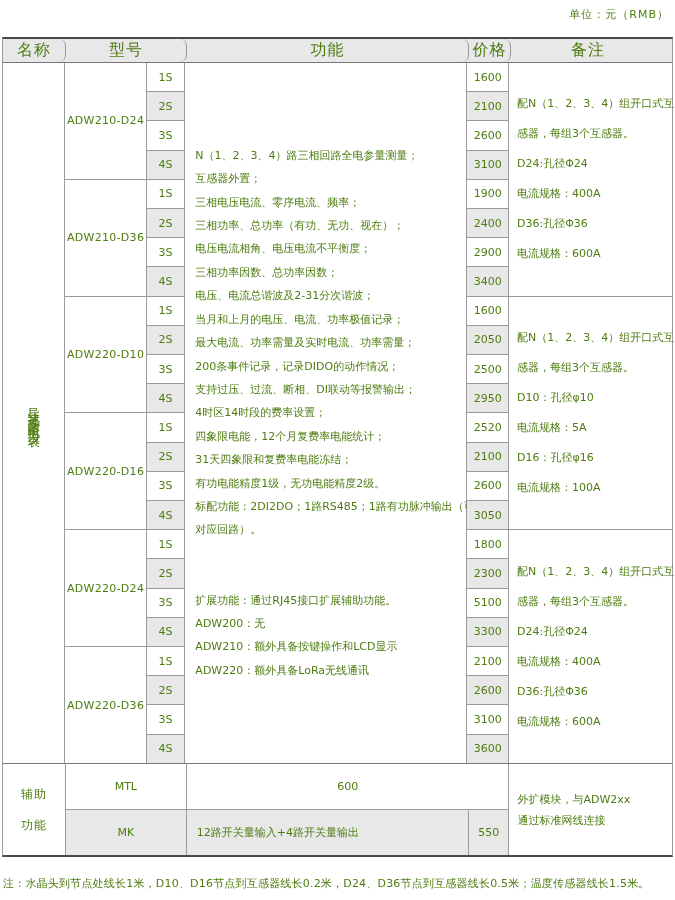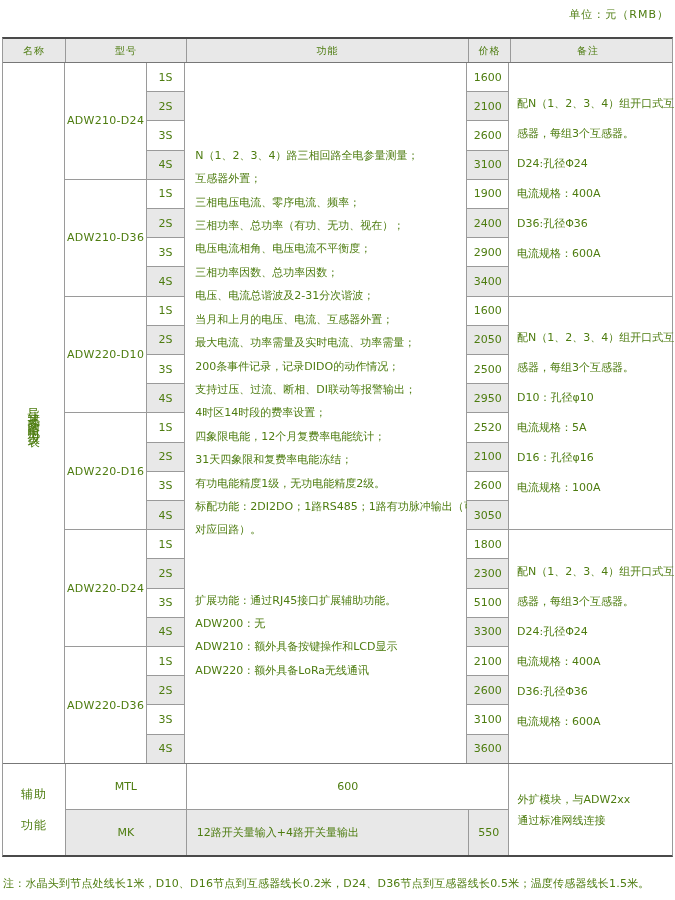--- a/index.html
+++ b/index.html
@@ -13,21 +13,21 @@
   }
   .table {
     position:absolute; left:2px; top:37px; width:671px;
     border-left:1px solid #9a9a9a; border-right:1px solid #9a9a9a;
     border-top:2px solid #4a4a4a; border-bottom:2px solid #4a4a4a;
   }
   
   .thead { display:flex; height:24px; background:#e8e8e8; border-bottom:1px solid #777; }
   .th {
     display:flex; align-items:center; justify-content:center;
-    font-size:10px; border-right:1px solid #9a9a9a; letter-spacing:1px;
+    font-size:16px; border-right:1px solid #9a9a9a; letter-spacing:1px;border-radius:7px;
   }
   .th:last-child { border-right:none; }
   .th-name{width:63px;} .th-model{width:121px;} .th-func{width:282px;}
   .th-price{width:42px;} .th-remark{width:154px;}
   
   .tmain { display:flex; height:700px; }
   .col { display:flex; flex-direction:column; border-right:1px solid #9a9a9a; }
   .name-col { width:63px; align-items:center; justify-content:center; }
   .model-col { width:82px;text-align:right; }
   .s-col { width:39px; }
@@ -140,21 +140,21 @@
           <div class="s-cell alt">4S</div>
         </div>
       <div class="col func-col" id="func-col">
           <div class="func-line">N（1、2、3、4）路三相回路全电参量测量；</div>
           <div class="func-line">互感器外置；</div>
           <div class="func-line">三相电压电流、零序电流、频率；</div>
           <div class="func-line">三相功率、总功率（有功、无功、视在）；</div>
           <div class="func-line">电压电流相角、电压电流不平衡度；</div>
           <div class="func-line">三相功率因数、总功率因数；</div>
           <div class="func-line">电压、电流总谐波及2-31分次谐波；</div>
-          <div class="func-line">当月和上月的电压、电流、互感器外置；</div>
+          <div class="func-line">当月和上月的电压、电流、功率极值记录；</div>
           <div class="func-line">最大电流、功率需量及实时电流、功率需量；</div>
           <div class="func-line">200条事件记录，记录DIDO的动作情况；</div>
           <div class="func-line">支持过压、过流、断相、DI联动等报警输出；</div>
           <div class="func-line">4时区14时段的费率设置；</div>
           <div class="func-line">四象限电能，12个月复费率电能统计；</div>
           <div class="func-line">31天四象限和复费率电能冻结；</div>
           <div class="func-line">有功电能精度1级，无功电能精度2级。</div>
           <div class="func-line">标配功能：2DI2DO；1路RS485；1路有功脉冲输出（可切换</div>
           <div class="func-line">对应回路）。</div>
           <div class="func-line"></div>

